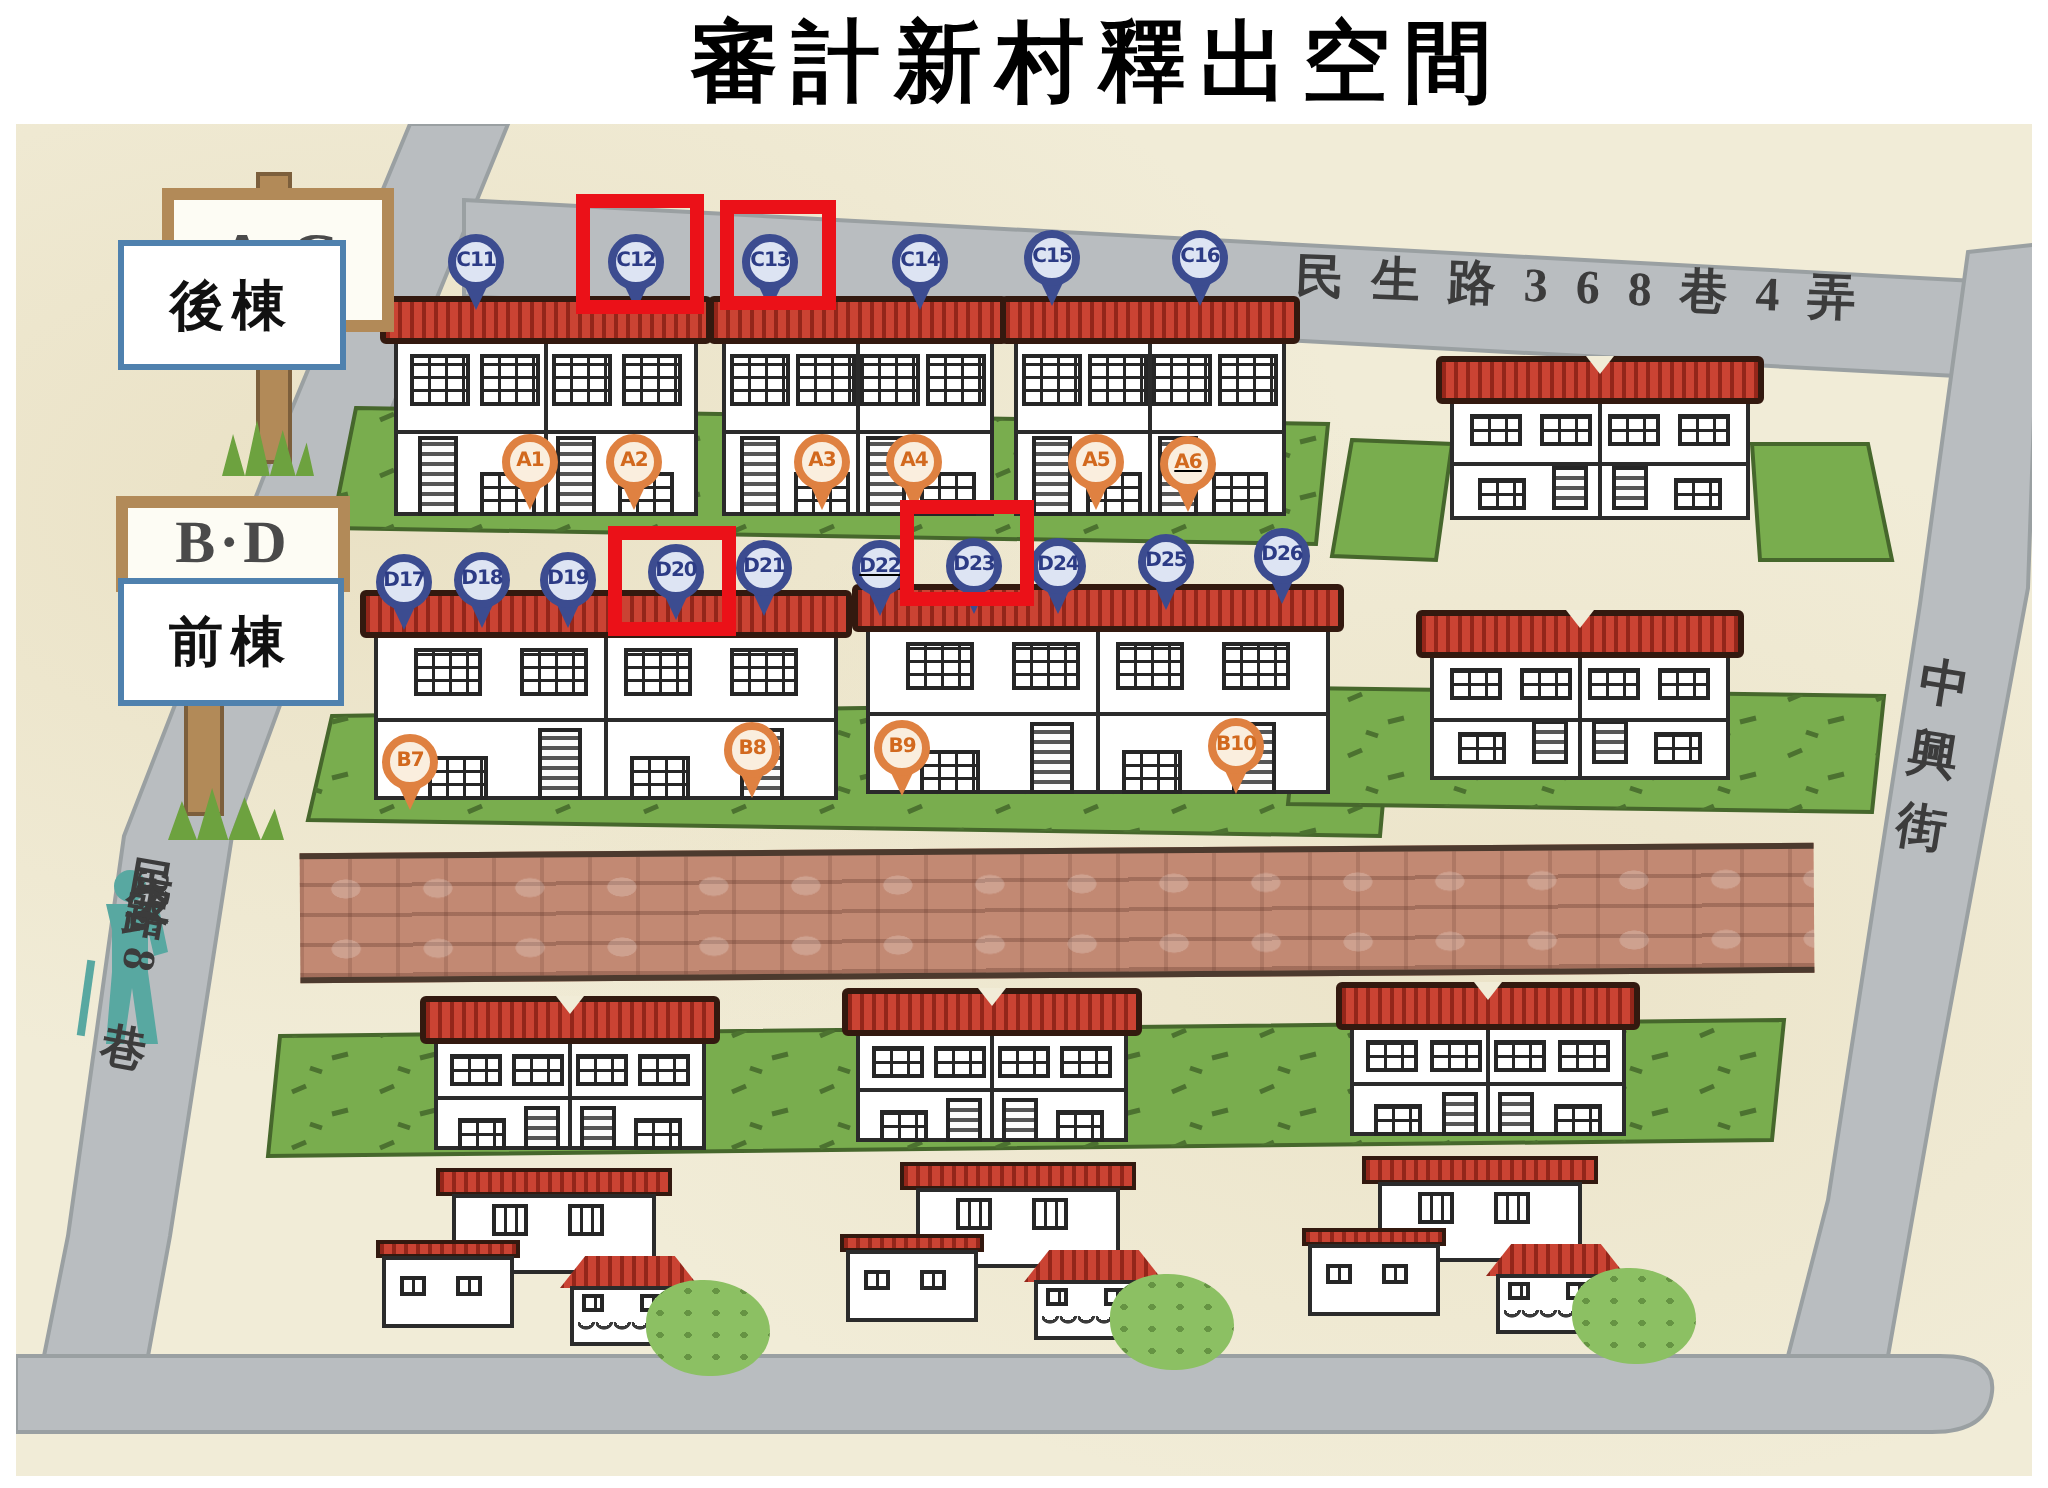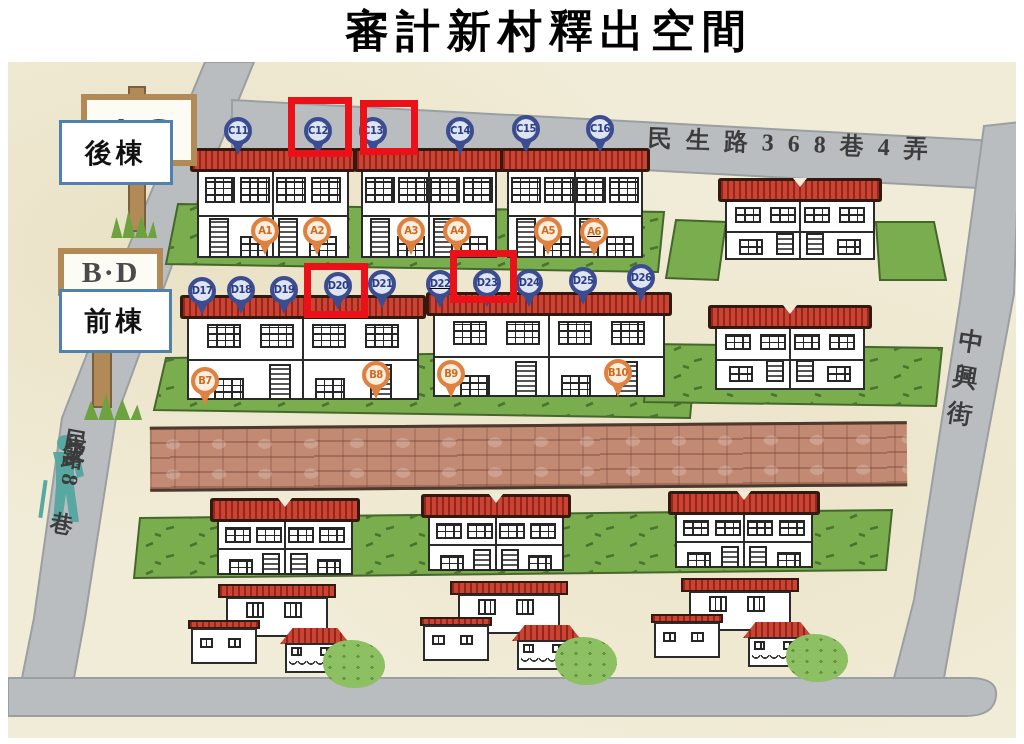--- a/index.html
+++ b/index.html
@@ -135,21 +135,21 @@
 
   <div class="street top">民生路368巷4弄</div>
   <div class="street vert left">民生路368巷</div>
   <div class="street vert right">中興街</div>
 
   <div class="signpost" style="left:120px;top:24px;width:18px;height:146px;"></div>
   <div class="signboard" style="left:73px;top:32px;width:116px;height:72px;font-size:34px;">A·C</div>
   <div class="tuft" style="left:103px;top:148px;width:46px;height:28px;"></div>
 
   <div class="signpost" style="left:84px;top:228px;width:20px;height:118px;"></div>
-  <div class="signboard" style="left:50px;top:186px;width:105px;height:48px;font-size:30px;letter-spacing:2px;">B·D</div>
+  <div class="signboard" style="left:50px;top:186px;width:117px;height:48px;font-size:30px;letter-spacing:2px;">B·D</div>
   <div class="tuft" style="left:76px;top:332px;width:58px;height:26px;"></div>
 
   <div class="rowlabel back">後棟</div>
   <div class="rowlabel front">前棟</div>
 
 <div class="rowhouse" style="left: 182px; top: 86px; width: 166px;">
       <div class="roof"></div>
       <div class="bbody" style="height: 86px;">
         <div class="floor up" style="height: 46px;">
           <div class="lat" style="width: 30px; height: 26px;"></div>
@@ -367,21 +367,21 @@
       <div class="bush" style="left: 135px; top: 56px; width: 62px; height: 48px;"></div>
     </div>
     <div class="pin blue" style="left: 216px; top: 55px;">
       <div class="tail"></div>
       <div class="head">C11</div>
     </div>
     <div class="pin blue" style="left: 296px; top: 55px;">
       <div class="tail"></div>
       <div class="head">C12</div>
     </div>
-    <div class="pin blue" style="left: 351px; top: 55px;">
+    <div class="pin blue" style="left: 363px; top: 55px;">
       <div class="tail"></div>
       <div class="head">C13</div>
     </div>
     <div class="pin blue" style="left: 438px; top: 55px;">
       <div class="tail"></div>
       <div class="head">C14</div>
     </div>
     <div class="pin blue" style="left: 504px; top: 53px;">
       <div class="tail"></div>
       <div class="head">C15</div>

